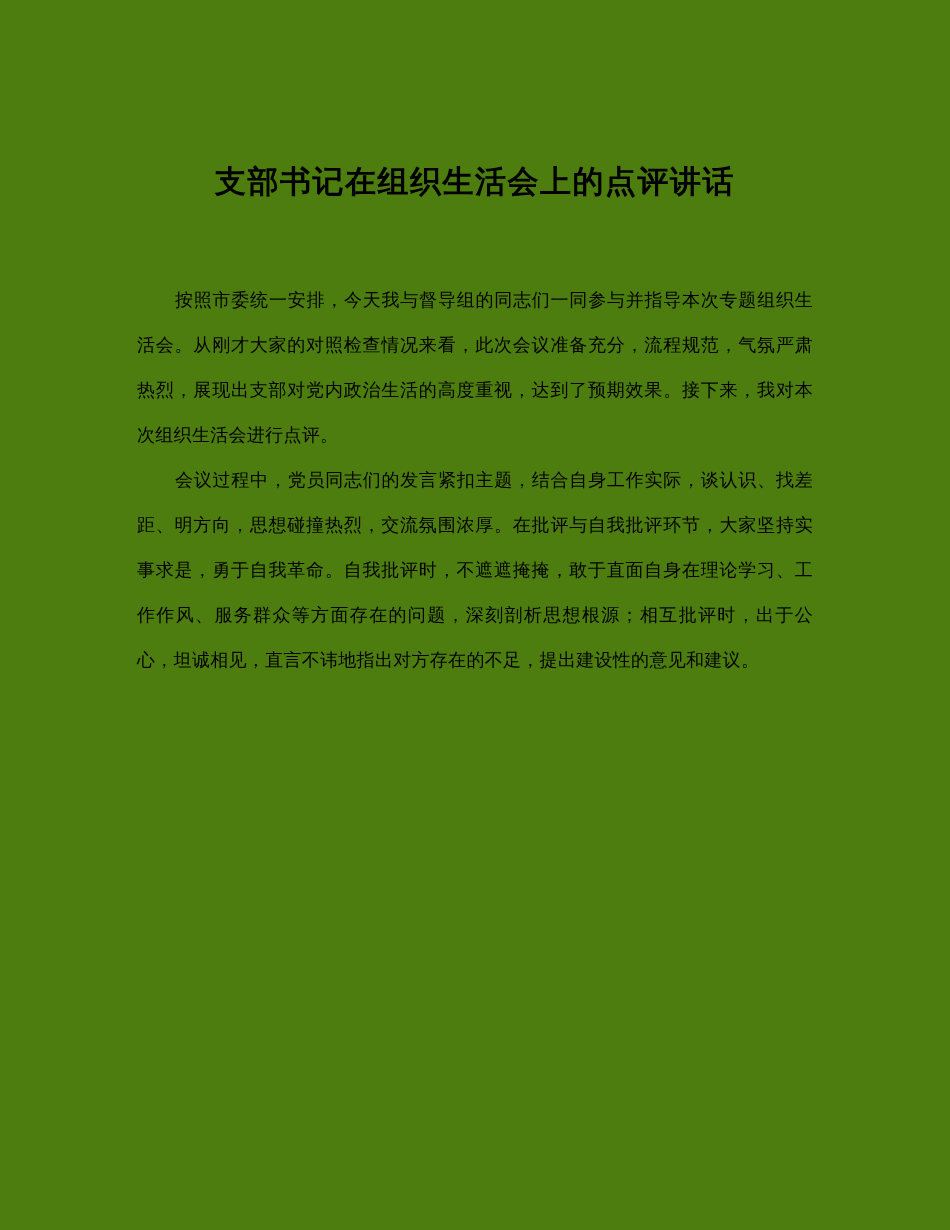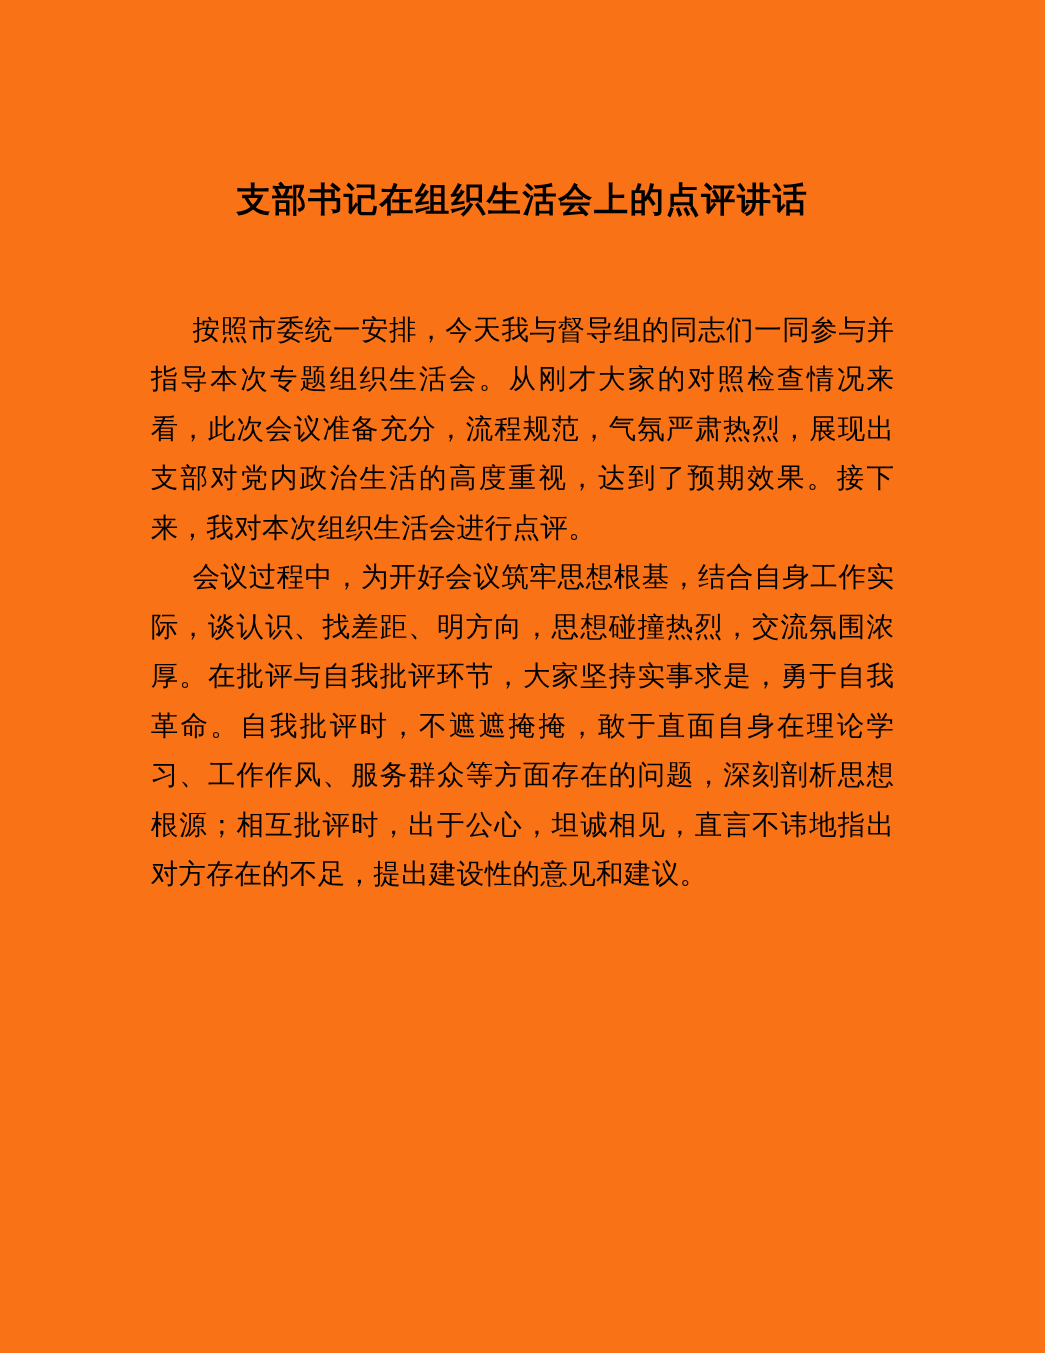--- a/index.html
+++ b/index.html
@@ -11,49 +11,49 @@
     width: 950px;
     height: 1230px;
     overflow: hidden;
     color: #000000;
   }
   .page {
     box-sizing: border-box;
     width: 950px;
     height: 1230px;
     padding: 162px 137px 0 137px;
-    background: #f97316;
+    background: #4d7c0f;
   }
   .doc-title {
     font-family: "Liberation Sans", "DejaVu Sans", sans-serif;
     font-weight: 700;
     font-size: 31px;
     line-height: 40px;
     letter-spacing: 1.5px;
     text-align: center;
     color: #000000;
     margin: 0;
   }
   .doc-body {
     margin-top: 76px;
   }
   .doc-body p {
     font-family: "Liberation Serif", "DejaVu Serif", serif;
-    font-size: 25px;
+    font-size: 18px;
     line-height: 45px;
     text-align: justify;
     text-indent: 38px;
     letter-spacing: 0.3px;
     margin: 0;
     padding: 0;
     color: #000000;
   }
 </style>
 </head>
 <body>
 
 <div class="page">
   <h1 class="doc-title">支部书记在组织生活会上的点评讲话</h1>
   <div class="doc-body">
     <p>按照市委统一安排，今天我与督导组的同志们一同参与并指导本次专题组织生活会。从刚才大家的对照检查情况来看，此次会议准备充分，流程规范，气氛严肃热烈，展现出支部对党内政治生活的高度重视，达到了预期效果。接下来，我对本次组织生活会进行点评。</p>
-    <p>会议过程中，为开好会议筑牢思想根基，结合自身工作实际，谈认识、找差距、明方向，思想碰撞热烈，交流氛围浓厚。在批评与自我批评环节，大家坚持实事求是，勇于自我革命。自我批评时，不遮遮掩掩，敢于直面自身在理论学习、工作作风、服务群众等方面存在的问题，深刻剖析思想根源；相互批评时，出于公心，坦诚相见，直言不讳地指出对方存在的不足，提出建设性的意见和建议。</p>
+    <p>会议过程中，党员同志们的发言紧扣主题，结合自身工作实际，谈认识、找差距、明方向，思想碰撞热烈，交流氛围浓厚。在批评与自我批评环节，大家坚持实事求是，勇于自我革命。自我批评时，不遮遮掩掩，敢于直面自身在理论学习、工作作风、服务群众等方面存在的问题，深刻剖析思想根源；相互批评时，出于公心，坦诚相见，直言不讳地指出对方存在的不足，提出建设性的意见和建议。</p>
   </div>
 </div>
 
 </body></html>

